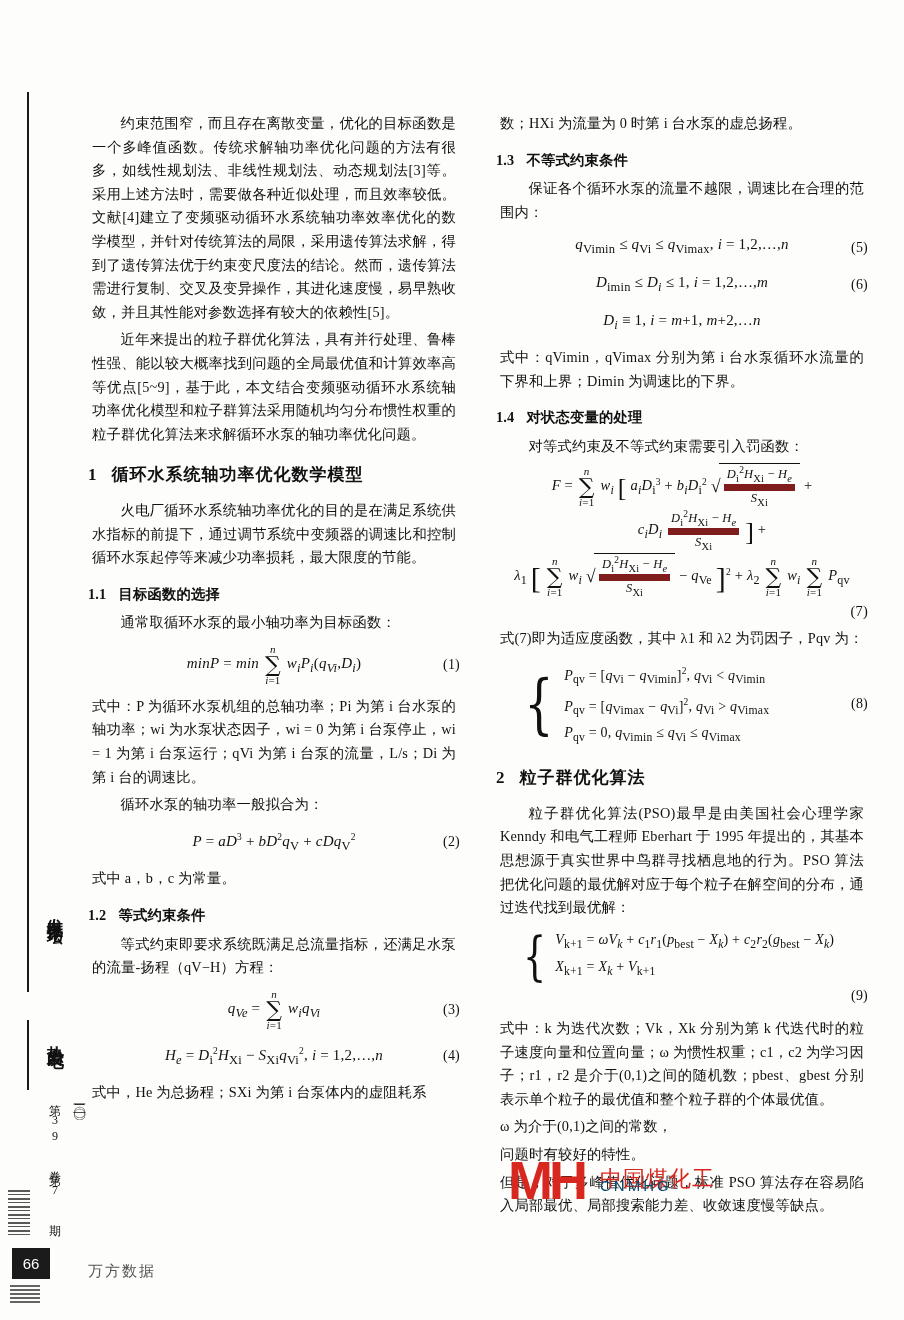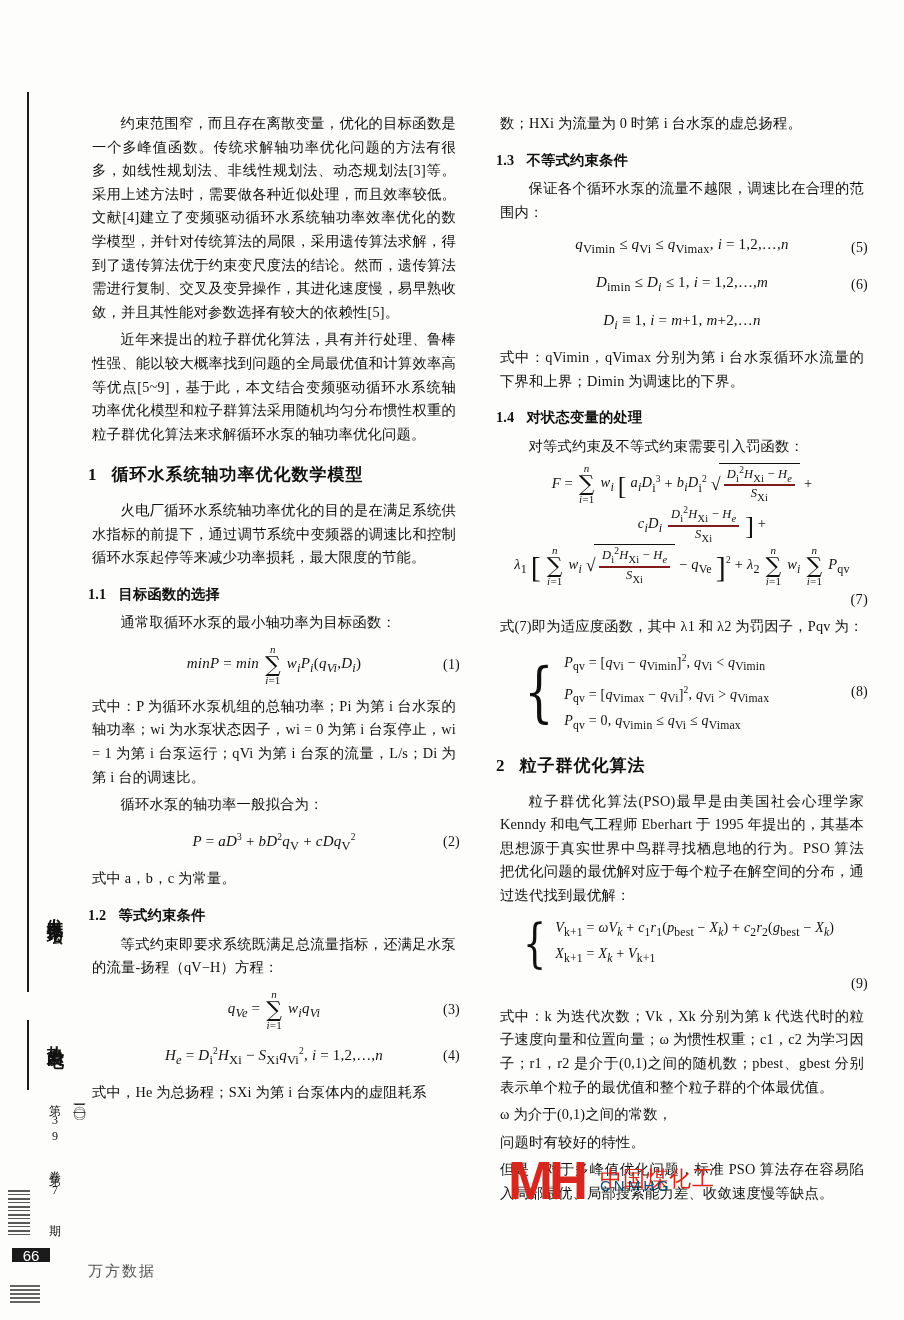--- a/index.html
+++ b/index.html
@@ -68,21 +68,21 @@
     left: 70px;
     top: 1095px;
     font-size: 13px;
     letter-spacing: 1px;
   }
   .page-num-badge {
     position: absolute;
     left: 12px;
     top: 1248px;
     width: 38px;
-    height: 14px;
+    height: 31px;
     background: #1b1b1b;
     color: #fff;
     font-size: 15px;
     display: flex;
     align-items: center;
     justify-content: center;
     font-family: "Liberation Sans", sans-serif;
   }
   .barcode {
     position: absolute;
@@ -174,21 +174,21 @@
 
   
   .frac {
     display: inline-block;
     vertical-align: middle;
     text-align: center;
     font-size: 12.5px;
     line-height: 1.15;
     margin: 0 2px;
   }
-  .frac .num { display: block; border-bottom: 2px solid #7f1d1d; padding: 0 3px; }
+  .frac .num { display: block; border-bottom: 7px solid #7f1d1d; padding: 0 3px; }
   .frac .den { display: block; padding: 0 3px; }
 
   
   .sum {
     display: inline-block;
     vertical-align: middle;
     text-align: center;
     font-size: 11px;
     line-height: 1.0;
     margin: 0 2px;

